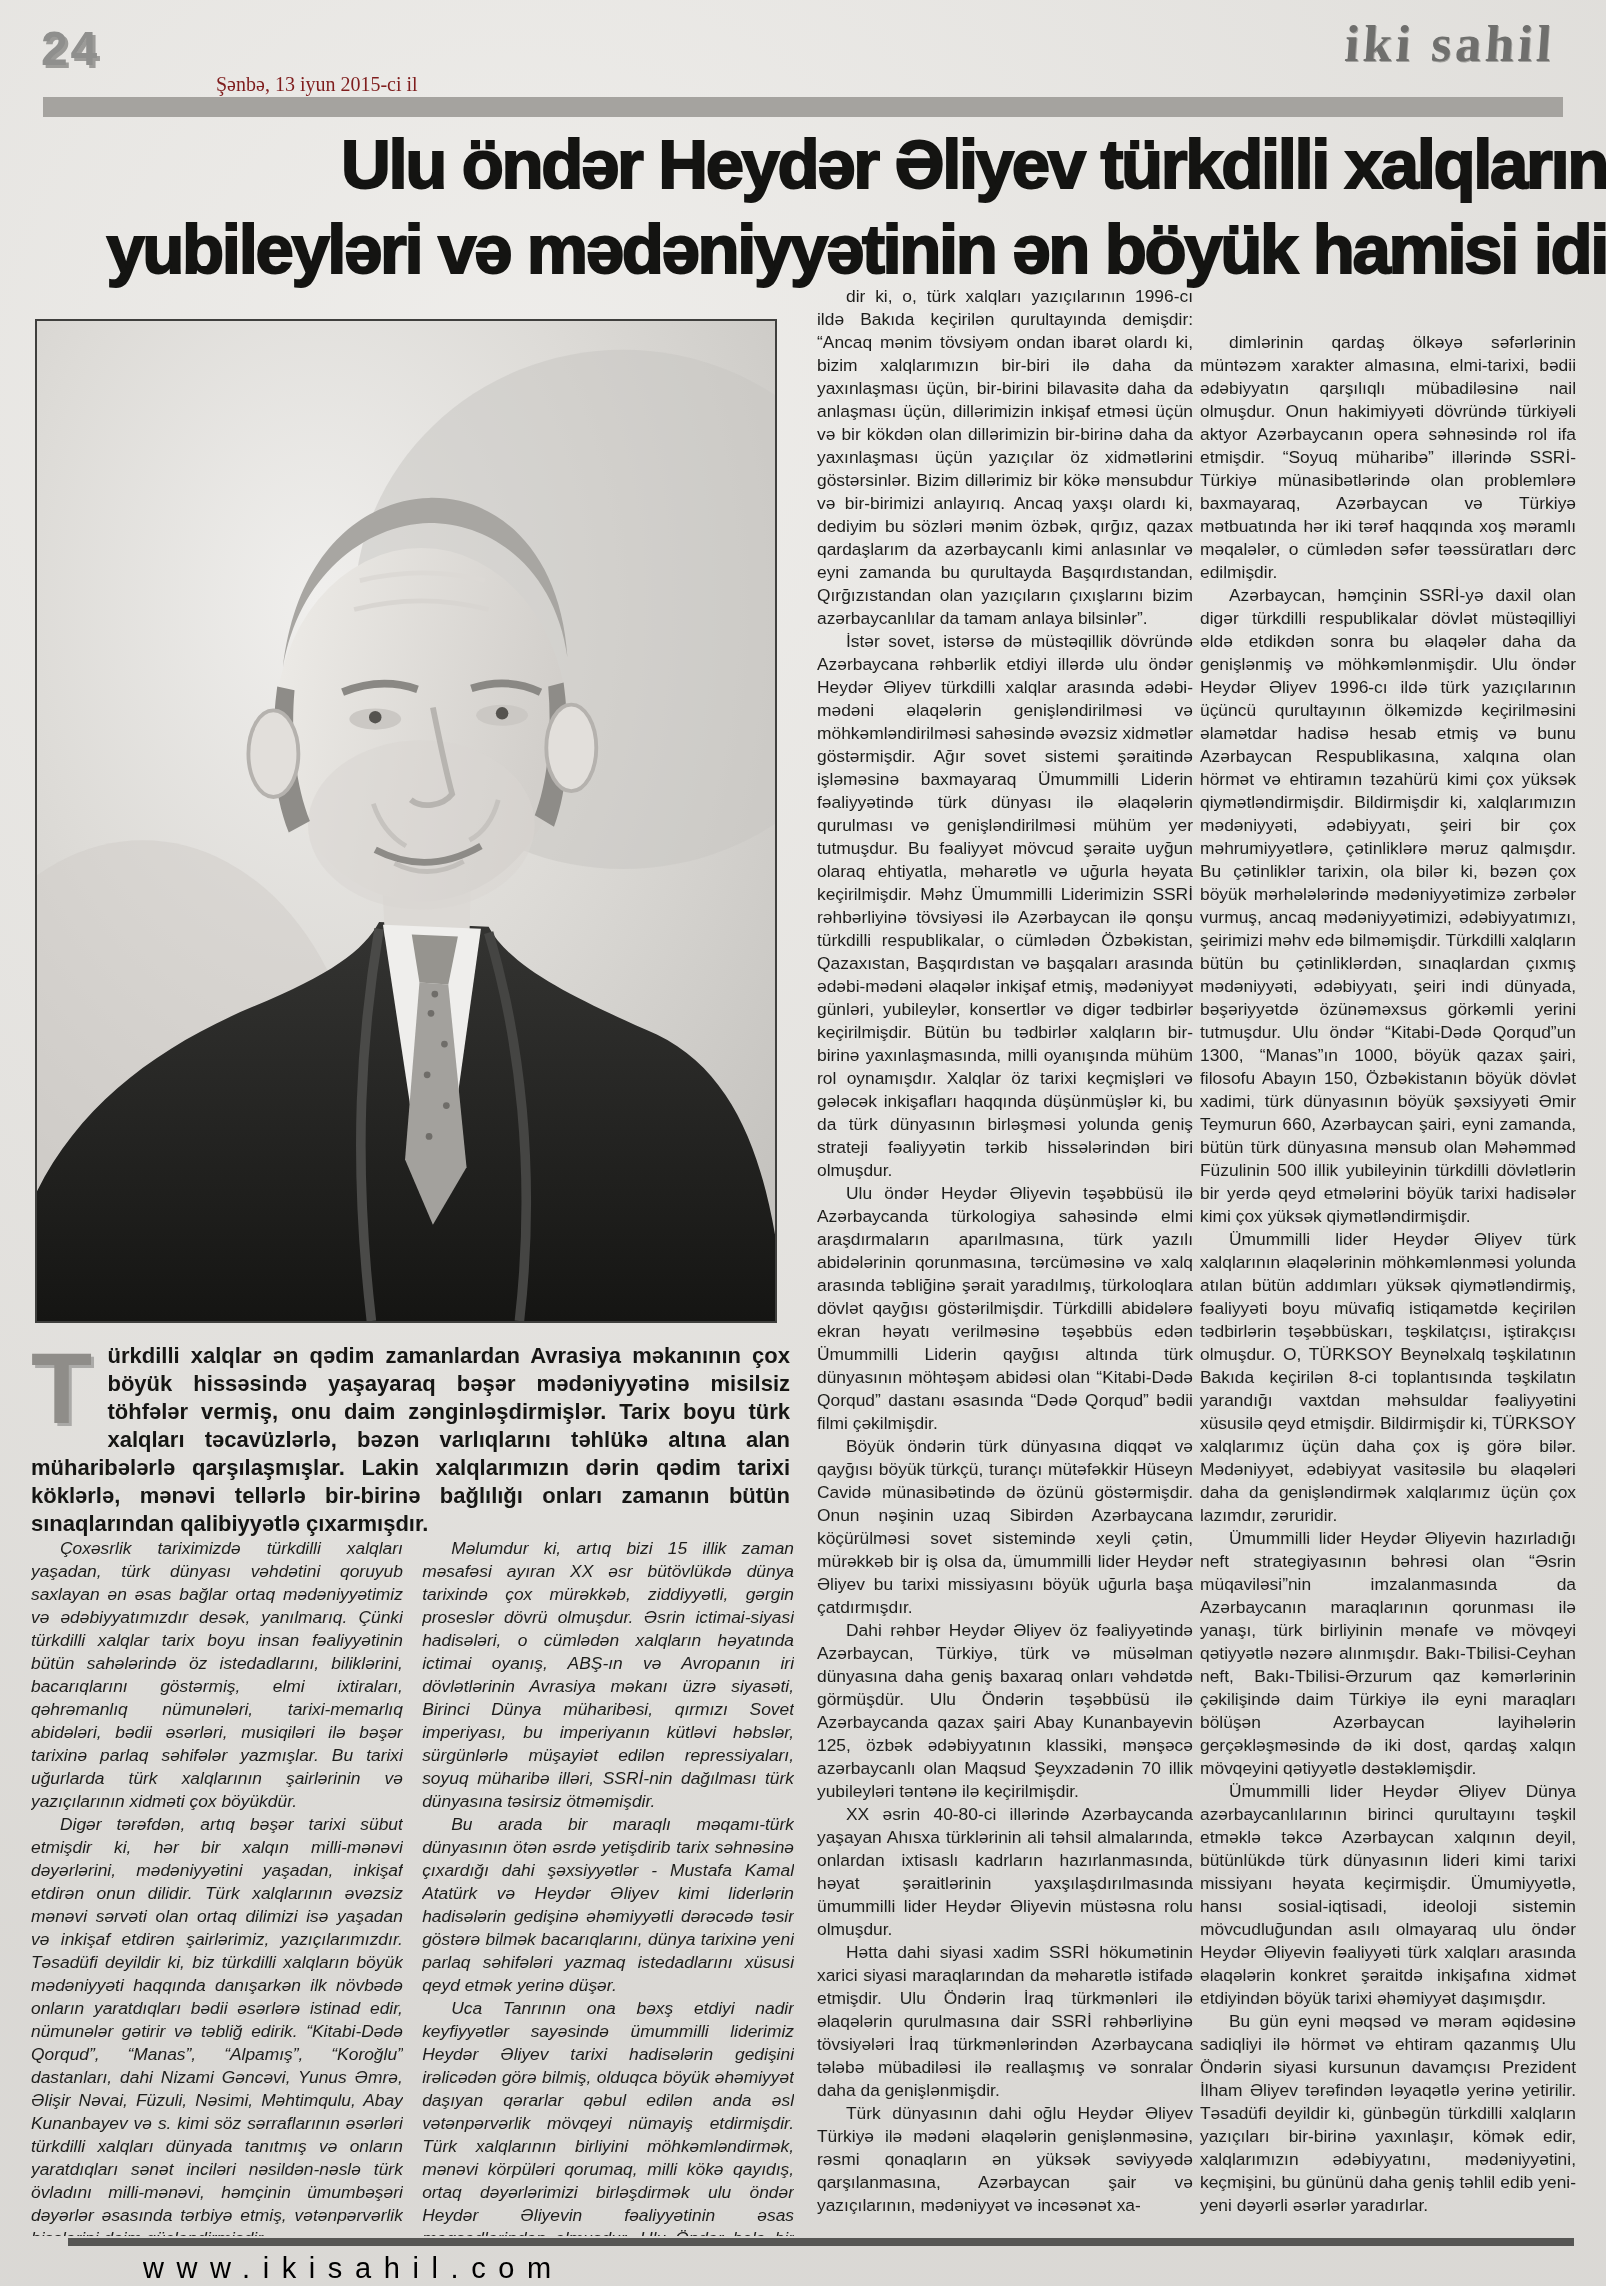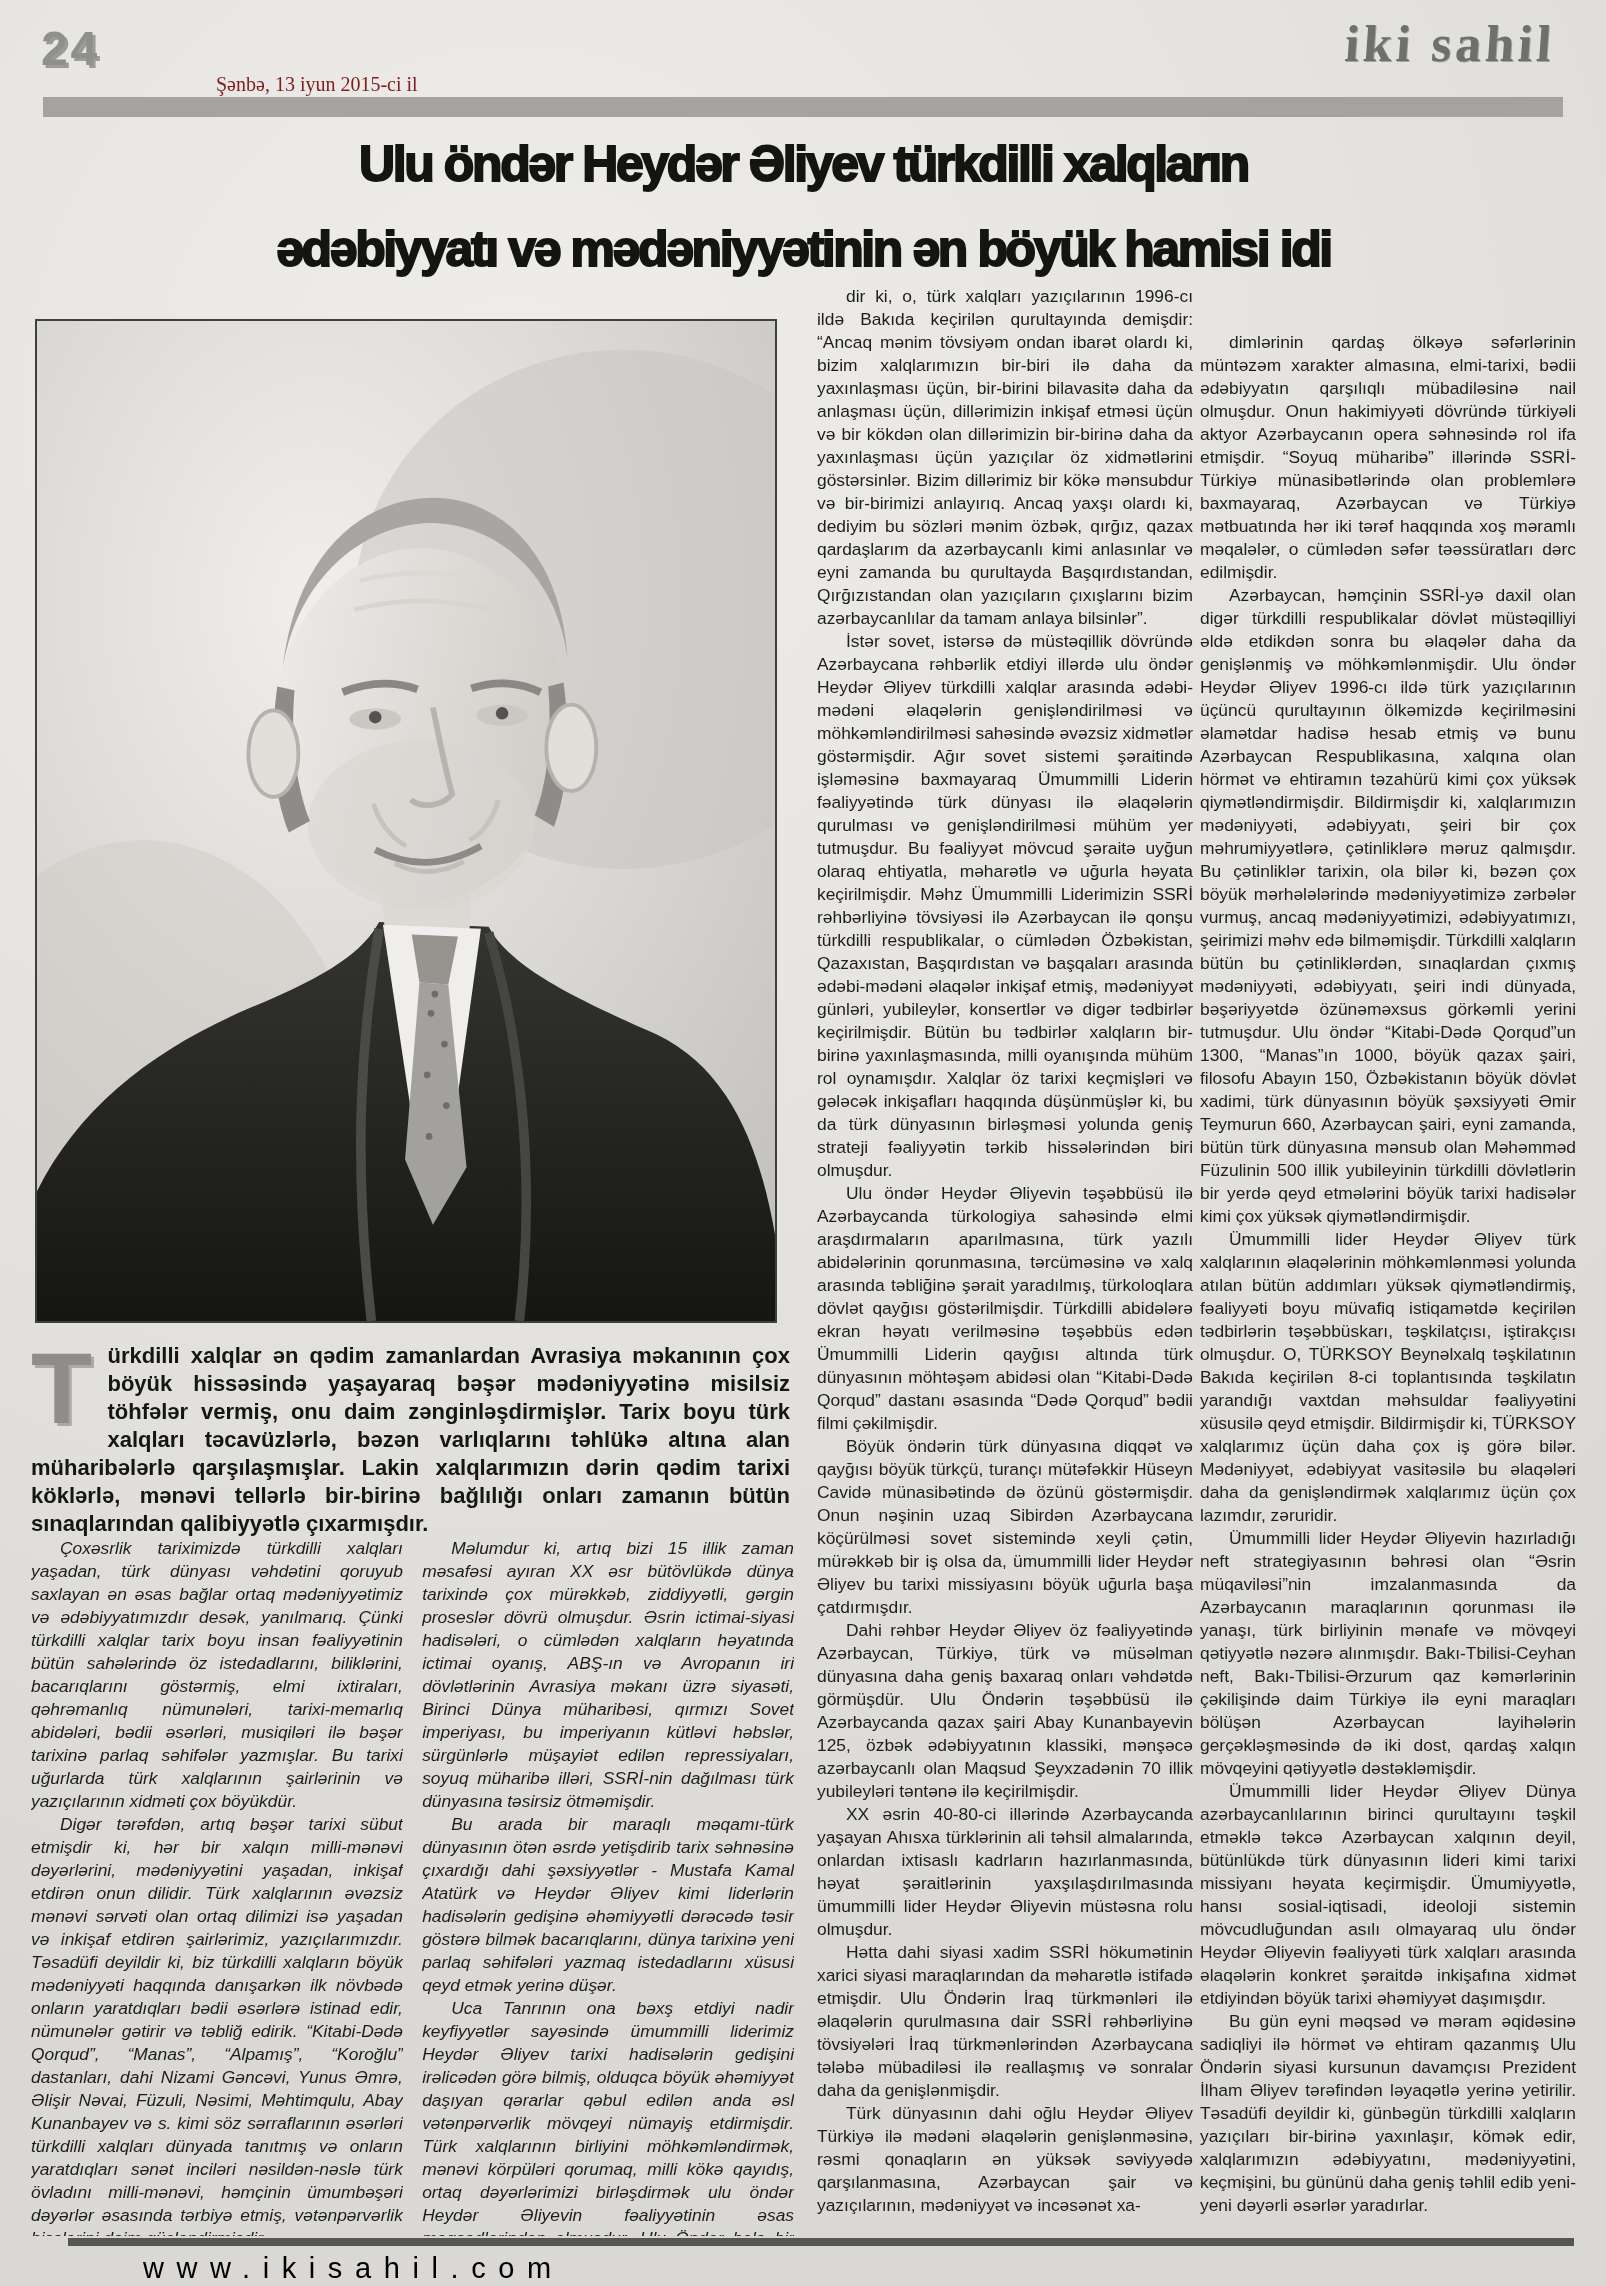--- a/index.html
+++ b/index.html
@@ -24,21 +24,21 @@
     position:absolute;right:52px;top:13.5px;font-size:52px;font-weight:bold;
     font-family:"Liberation Serif", serif;color:#6f6f6d;letter-spacing:3.9px;
     transform:skewX(-4deg);text-shadow:1px 1px 0 rgba(70,70,68,.4);
   }
   .graybar{position:absolute;left:43px;top:97px;width:1520px;height:20px;background:#a5a39f;}
   .headline{
     position:absolute;left:0;top:122px;width:1607px;text-align:center;
     font-weight:bold;color:#141412;
   }
   .headline .hl{
-    display:block;font-size:50px;line-height:85px;letter-spacing:-2.4px;
+    display:block;font-size:69px;line-height:85px;letter-spacing:-2.4px;text-align:right;
     -webkit-text-stroke:1.9px #141412;
   }
   .photo{
     position:absolute;left:35px;top:319px;width:742px;height:1004px;
     border:2.9px solid #3f3f3d;background:#d6d4d0;box-sizing:border-box;
   }
   .photo svg{display:block;width:100%;height:100%;}
   .lead{
     position:absolute;left:31px;top:1342px;width:759px;
     font-weight:bold;font-size:22px;line-height:28px;text-align:justify;color:#151513;
@@ -60,21 +60,21 @@
 
 <div>
 
   <div class="pageno">24</div>
   <div class="date">Şənbə, 13 iyun 2015-ci il</div>
   <div class="masthead">iki sahil</div>
   <div class="graybar"></div>
 
   <h1 class="headline" style="margin:0">
     <span class="hl">Ulu öndər Heydər Əliyev türkdilli xalqların</span>
-    <span class="hl">ədəbiyyatı və mədəniyyətinin ən böyük hamisi idi</span>
+    <span class="hl">yubileyləri və mədəniyyətinin ən böyük hamisi idi</span>
   </h1>
 
   <div class="photo">
     <svg viewBox="0 0 768 1040" preserveAspectRatio="none">
       <defs>
         <radialGradient id="gbg" cx="38%" cy="28%" r="90%">
           <stop offset="0%" stop-color="#f0efed"></stop>
           <stop offset="45%" stop-color="#dddbd7"></stop>
           <stop offset="100%" stop-color="#c2c0bc"></stop>
         </radialGradient>

